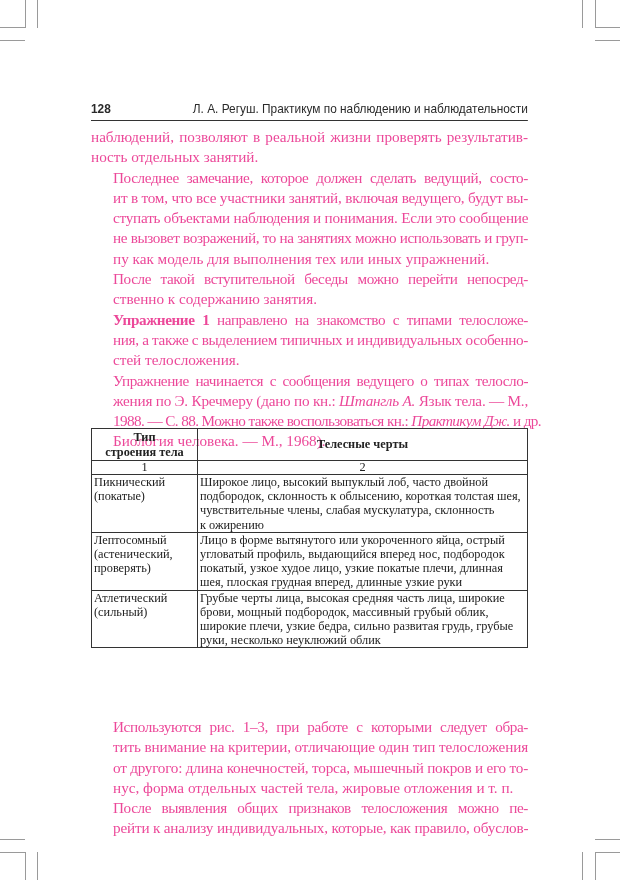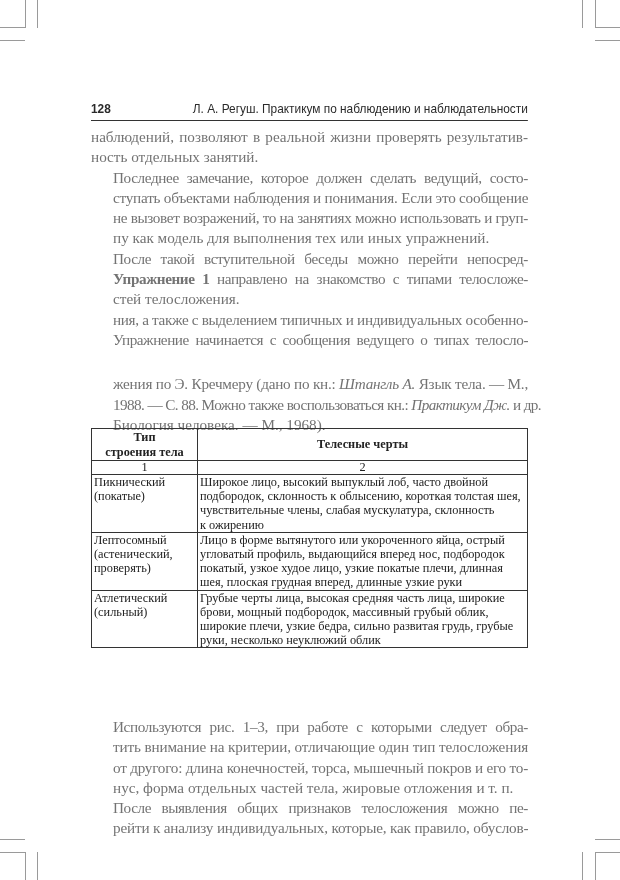--- a/index.html
+++ b/index.html
@@ -5,21 +5,21 @@
   html, body { margin:0; padding:0; background:#ffffff; }
   body { width:620px; height:880px; position:relative; overflow:hidden;
          font-family:"DejaVu Serif","Liberation Serif",serif; color:#2a2a2a; }
   .crop { position:absolute; background:#9a9a9a; }
   .running-head { position:absolute; left:91px; top:98px; width:437px; height:22px;
                   border-bottom:1px solid #333; font-family:"Liberation Sans",sans-serif;
                   font-size:13.5px; color:#2a2a2a; transform:scaleX(0.88); transform-origin:left; width:497px; }
   .rh-num { position:absolute; left:0; top:3px; font-weight:bold; }
   .rh-title { position:absolute; right:0; top:3px; }
   .body-text { position:absolute; left:91px; width:437px; font-family:"Liberation Serif",serif;
-               font-size:15.2px; line-height:20.3px; text-align:justify; color:#737373; }
+               font-size:15.2px; line-height:20.3px; text-align:justify; color:#ec4899; }
   .body-text p { margin:0; text-indent:22px; }
   .body-text p.noindent { text-indent:0; }
   .body-text .line { display:block; text-align:justify; text-align-last:justify; white-space:nowrap; }
   .body-text .line.last { text-align-last:left; }
   table.traits { position:absolute; left:91px; top:428px; width:437px; border-collapse:collapse;
                  font-family:"Liberation Serif",serif; font-size:12.3px; line-height:14.2px; color:#222; }
   table.traits td, table.traits th { border:1px solid #333; padding:0 2px; vertical-align:top; }
   table.traits th { font-weight:bold; text-align:center; vertical-align:middle; height:31px; }
   table.traits td.num { text-align:center; height:13px; line-height:13px; }
   table.traits td.type { width:101px; }
@@ -53,35 +53,37 @@
   <span class="rh-title">Л. А. Регуш. Практикум по наблюдению и наблюдательности</span>
 </div>
 
 <div class="body-text" style="top:127px;">
   <p class="noindent">
     <span class="line">наблюдений, позволяют в реальной жизни проверять результатив-</span>
     <span class="line last">ность отдельных занятий.</span>
   </p>
   <p>
     <span class="line" style="letter-spacing: -0.372881px;">Последнее замечание, которое должен сделать ведущий, состо-</span>
+    <span class="line" style="letter-spacing: -0.203125px;">ит в том, что все участники занятий, включая ведущего, будут вы-</span>
     <span class="line" style="letter-spacing: -0.216667px;">ступать объектами наблюдения и понимания. Если это сообщение</span>
     <span class="line" style="letter-spacing: -0.359375px;">не вызовет возражений, то на занятиях можно использовать и груп-</span>
     <span class="line last">пу как модель для выполнения тех или иных упражнений.</span>
   </p>
   <p>
     <span class="line" style="letter-spacing: -0.392857px;">После такой вступительной беседы можно перейти непосред-</span>
+    <span class="line last">ственно к содержанию занятия.</span>
   </p>
   <p>
     <span class="line" style="letter-spacing: -0.385965px;"><b>Упражнение 1</b><span> направлено на знакомство с типами телосложе-</span></span>
+    <span class="line" style="letter-spacing: -0.344262px;">ния, а также с выделением типичных и индивидуальных особенно-</span>
     <span class="line last">стей телосложения.</span>
-    <span class="line" style="letter-spacing: -0.344262px;">ния, а также с выделением типичных и индивидуальных особенно-</span>
   </p>
   <p>
     <span class="line" style="letter-spacing: -0.440678px;">Упражнение начинается с сообщения ведущего о типах телосло-</span>
-    <span class="line" style="letter-spacing: -0.225806px; margin-top: 24px;"><span>жения по Э. Кречмеру (дано по кн.: </span><i>Штангль А.</i><span> Язык тела. — М.,</span></span>
+    <span class="line" style="letter-spacing: -0.225806px;"><span>жения по Э. Кречмеру (дано по кн.: </span><i>Штангль А.</i><span> Язык тела. — М.,</span></span>
     <span class="line" style="letter-spacing: -0.590909px;"><span>1988. — С. 88. Можно также воспользоваться кн.: </span><i>Практикум Дж.</i><span> и др.</span></span>
     <span class="line last">Биология человека. — М., 1968).</span>
   </p>
 </div>
 
 <table class="traits">
   <tbody>
       <tr>
     <th class="type">
       <span class="cell-line">Тип</span>

